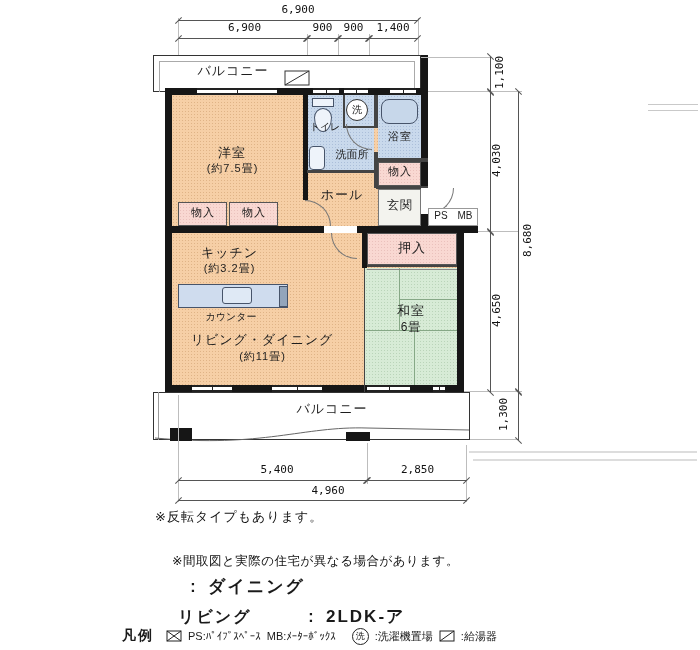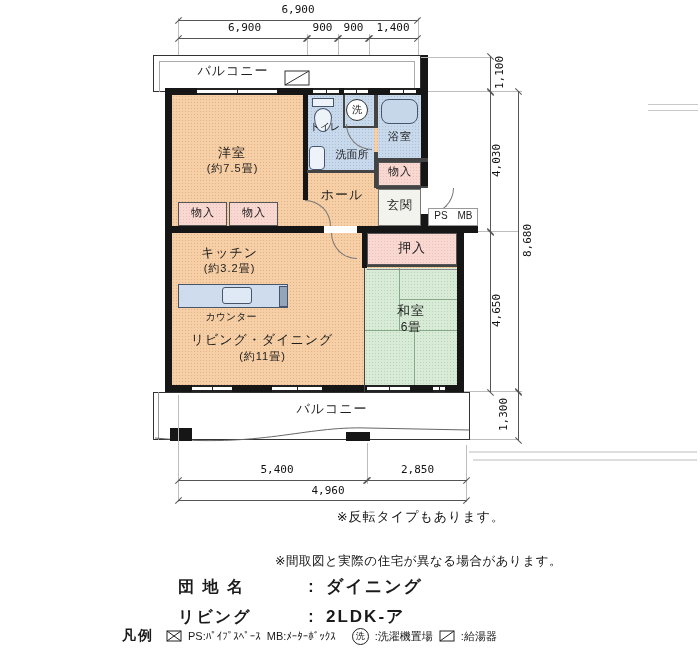--- a/index.html
+++ b/index.html
@@ -28,21 +28,21 @@
   .tatami{position:absolute;background:#d7ebd6;background-image:radial-gradient(rgba(70,120,70,.2) .6px,transparent .7px);background-size:3px 3px}
   .genkan{position:absolute;background:#f3f3ee;border:1px solid #777;box-sizing:border-box}
   .winh{position:absolute;background:#fff;border-top:2px solid #222;border-bottom:2px solid #222;box-sizing:border-box}
   .winh::before{content:"";position:absolute;left:50%;top:0;bottom:0;width:1px;background:#222}
   .arc{position:absolute;box-sizing:border-box}
   .fixture{position:absolute;box-sizing:border-box;border:1px solid #47546a;background:#eef3fa}
   .circ{position:absolute;box-sizing:border-box;border:1px solid #333;border-radius:50%;background:#fff;
         display:flex;align-items:center;justify-content:center}
   .balc{position:absolute;box-sizing:border-box;border:1.5px solid #333;background:#fff}
   .balcin{position:absolute;box-sizing:border-box;border:1px solid #aaa;border-bottom:none;background:transparent}
-  .notes{position:absolute;text-align:right;color:#111}
+  .notes{position:absolute;text-align:left;color:#111}
   .titlerow{display:flex;align-items:baseline;margin-bottom:7px}
   .titlelabel{width:118px;font-size:16px;font-weight:600;letter-spacing:2px;white-space:nowrap}
   .titlecolon{width:30px;text-align:center;font-size:16px;font-weight:600}
   .titlename{font-size:17px;font-weight:600;letter-spacing:2px;white-space:nowrap}
   .legend{position:absolute;display:flex;align-items:center;gap:6px;white-space:nowrap}
   .legend .head{font-size:14px;font-weight:700;letter-spacing:2px;margin-right:6px}
   .legend .item{font-size:11px;letter-spacing:0}
   .lc{width:15px;height:15px;border:1px solid #222;border-radius:50%;display:inline-flex;align-items:center;justify-content:center;font-size:9px}
 </style>
 </head>
@@ -197,21 +197,20 @@
   <div class="dh" style="left:178px;top:500px;width:289px"></div>
   <div class="lbl dimtxt" style="left:222px;top:464px;width:110px">5,400</div>
   <div class="lbl dimtxt" style="left:370px;top:464px;width:95px">2,850</div>
   <div class="lbl dimtxt" style="left:268px;top:485px;width:120px">4,960</div>
 
   <div class="notes" style="left:155px;top:508px;width:350px;font-size:13px;letter-spacing:1px">※反転タイプもあります。</div>
   <div class="notes" style="left:172px;top:553px;width:390px;font-size:12.5px;letter-spacing:0.5px">※間取図と実際の住宅が異なる場合があります。</div>
 
   <div class="a" style="left:178px;top:575px;width:340px">
     <div class="titlerow">
-      <span class="titlelabel">団 地 名</span>
       <span class="titlecolon">:</span>
       <span class="titlename">ダイニング</span>
     </div>
     <div class="titlerow">
       <span class="titlelabel">リビング</span>
       <span class="titlecolon">:</span>
       <span class="titlename">2LDK-ア</span>
     </div>
   </div>
 

